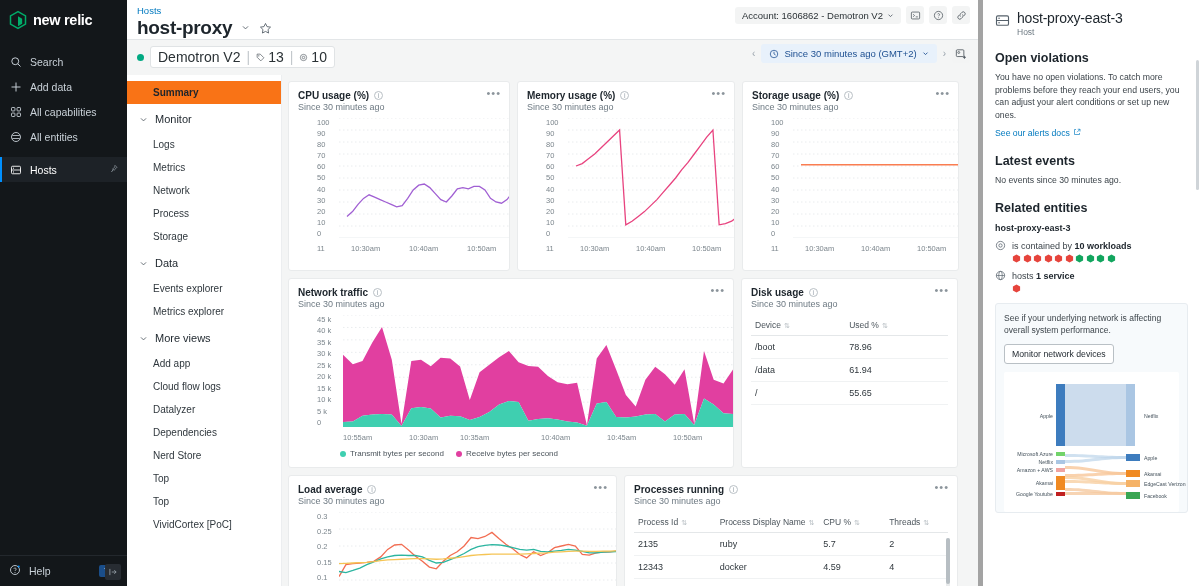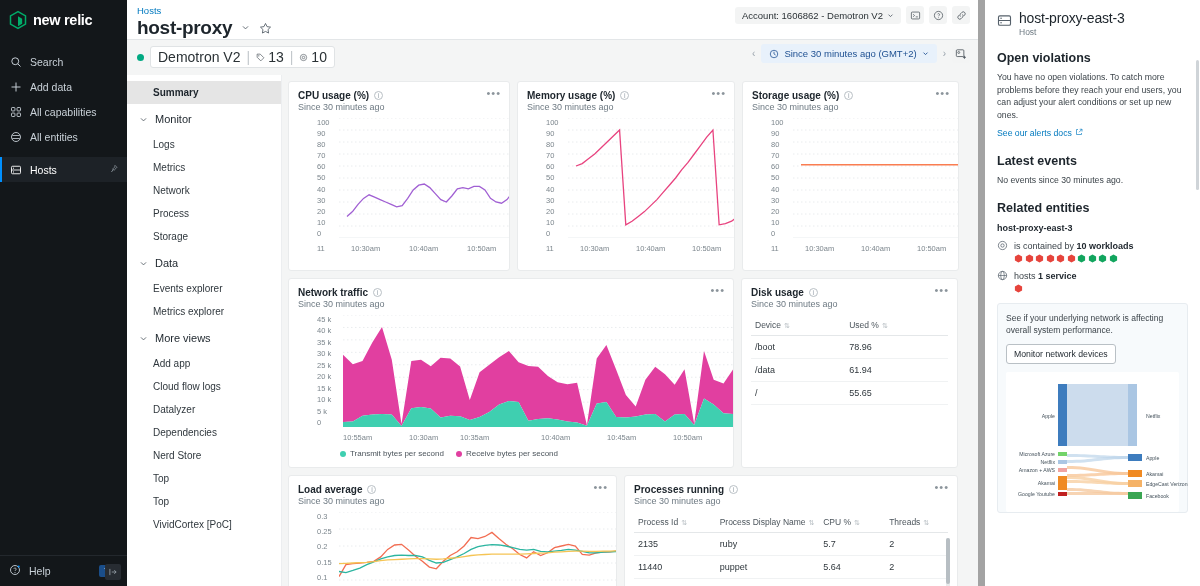--- a/index.html
+++ b/index.html
@@ -99,21 +99,21 @@
   .body-area { flex: 1; display: flex; min-height: 0; background:#f4f5f5; }
 
   
   .subnav {
     width: 155px; flex: 0 0 155px; background: #fff; padding: 6px 0 0 0;
     border-right: 1px solid #eceef0; overflow: hidden;
   }
   .subnav-item {
     font-size: 10px; color: #2f373d; padding: 6px 12px 6px 26px; cursor: pointer;
   }
-  .subnav-item.sel { background: #e5e5e5; font-weight: 700; color:#1d252c; }
+  .subnav-item.sel { background: #f97316; font-weight: 700; color:#1d252c; }
   .subnav-group {
     font-size: 11px; color: #1d252c; padding: 9px 12px 8px 12px;
     display: flex; align-items: center; gap: 7px; cursor: pointer; font-weight: 400;
   }
   .chev { width: 9px; height: 9px; display:flex; align-items:center; justify-content:center; color:#5a636b;}
 
   
   .dash {
     flex: 1; padding: 6px 6px 0 6px; display: flex; gap: 6px; min-width: 0; overflow: hidden;
   }
@@ -158,21 +158,21 @@
   }
   table.tbl td {
     font-size: 9px; color: #2f373d; padding: 6px 2px 6px 4px;
     border-bottom: 1px solid #f0f2f3;
   }
   .sort-ico { color: #b7bec3; font-size: 7px; margin-left: 3px; }
 
   
   .rightpanel {
     width: 222px; flex: 0 0 222px; background: #fff;
-    border-left: 7px solid #a3a3a3; padding: 10px 12px 0 12px;
+    border-left: 5px solid #a3a3a3; padding: 10px 12px 0 12px;
     overflow: hidden; position: relative;
   }
   .rp-head { display: flex; gap: 7px; align-items: flex-start; }
   .rp-title { font-size: 14px; color: #1d252c; font-weight: 400; letter-spacing: -0.2px; }
   .rp-sub { font-size: 8.5px; color: #6e7a83; margin-top: 1px; }
   .rp-h2 { font-size: 12.5px; font-weight: 700; color: #1d252c; margin-top: 14px; }
   .rp-p { font-size: 8.7px; color: #3c444a; line-height: 1.45; margin-top: 6px; }
   .rp-link { font-size: 8.7px; color: #0079bf; margin-top: 7px; display: inline-flex; gap: 3px; cursor:pointer;}
   .rel-name { font-size: 9px; font-weight: 700; color: #1d252c; margin-top: 8px; }
   .rel-row { display: flex; align-items: center; gap: 6px; margin-top: 7px; }
@@ -726,26 +726,20 @@
                   </tr>
                 </thead>
                 <tbody>
                   <tr>
                     <td>2135</td>
                     <td>ruby</td>
                     <td>5.7</td>
                     <td>2</td>
                   </tr>
                   <tr>
-                    <td>11440</td>
-                    <td>puppet</td>
-                    <td>5.64</td>
-                    <td>2</td>
-                  </tr>
-                  <tr>
                     <td>12343</td>
                     <td>docker</td>
                     <td>4.59</td>
                     <td>4</td>
                   </tr>
                 </tbody>
               </table>
               <div class="tbl-scroll">
                   <i></i>
                 </div>

